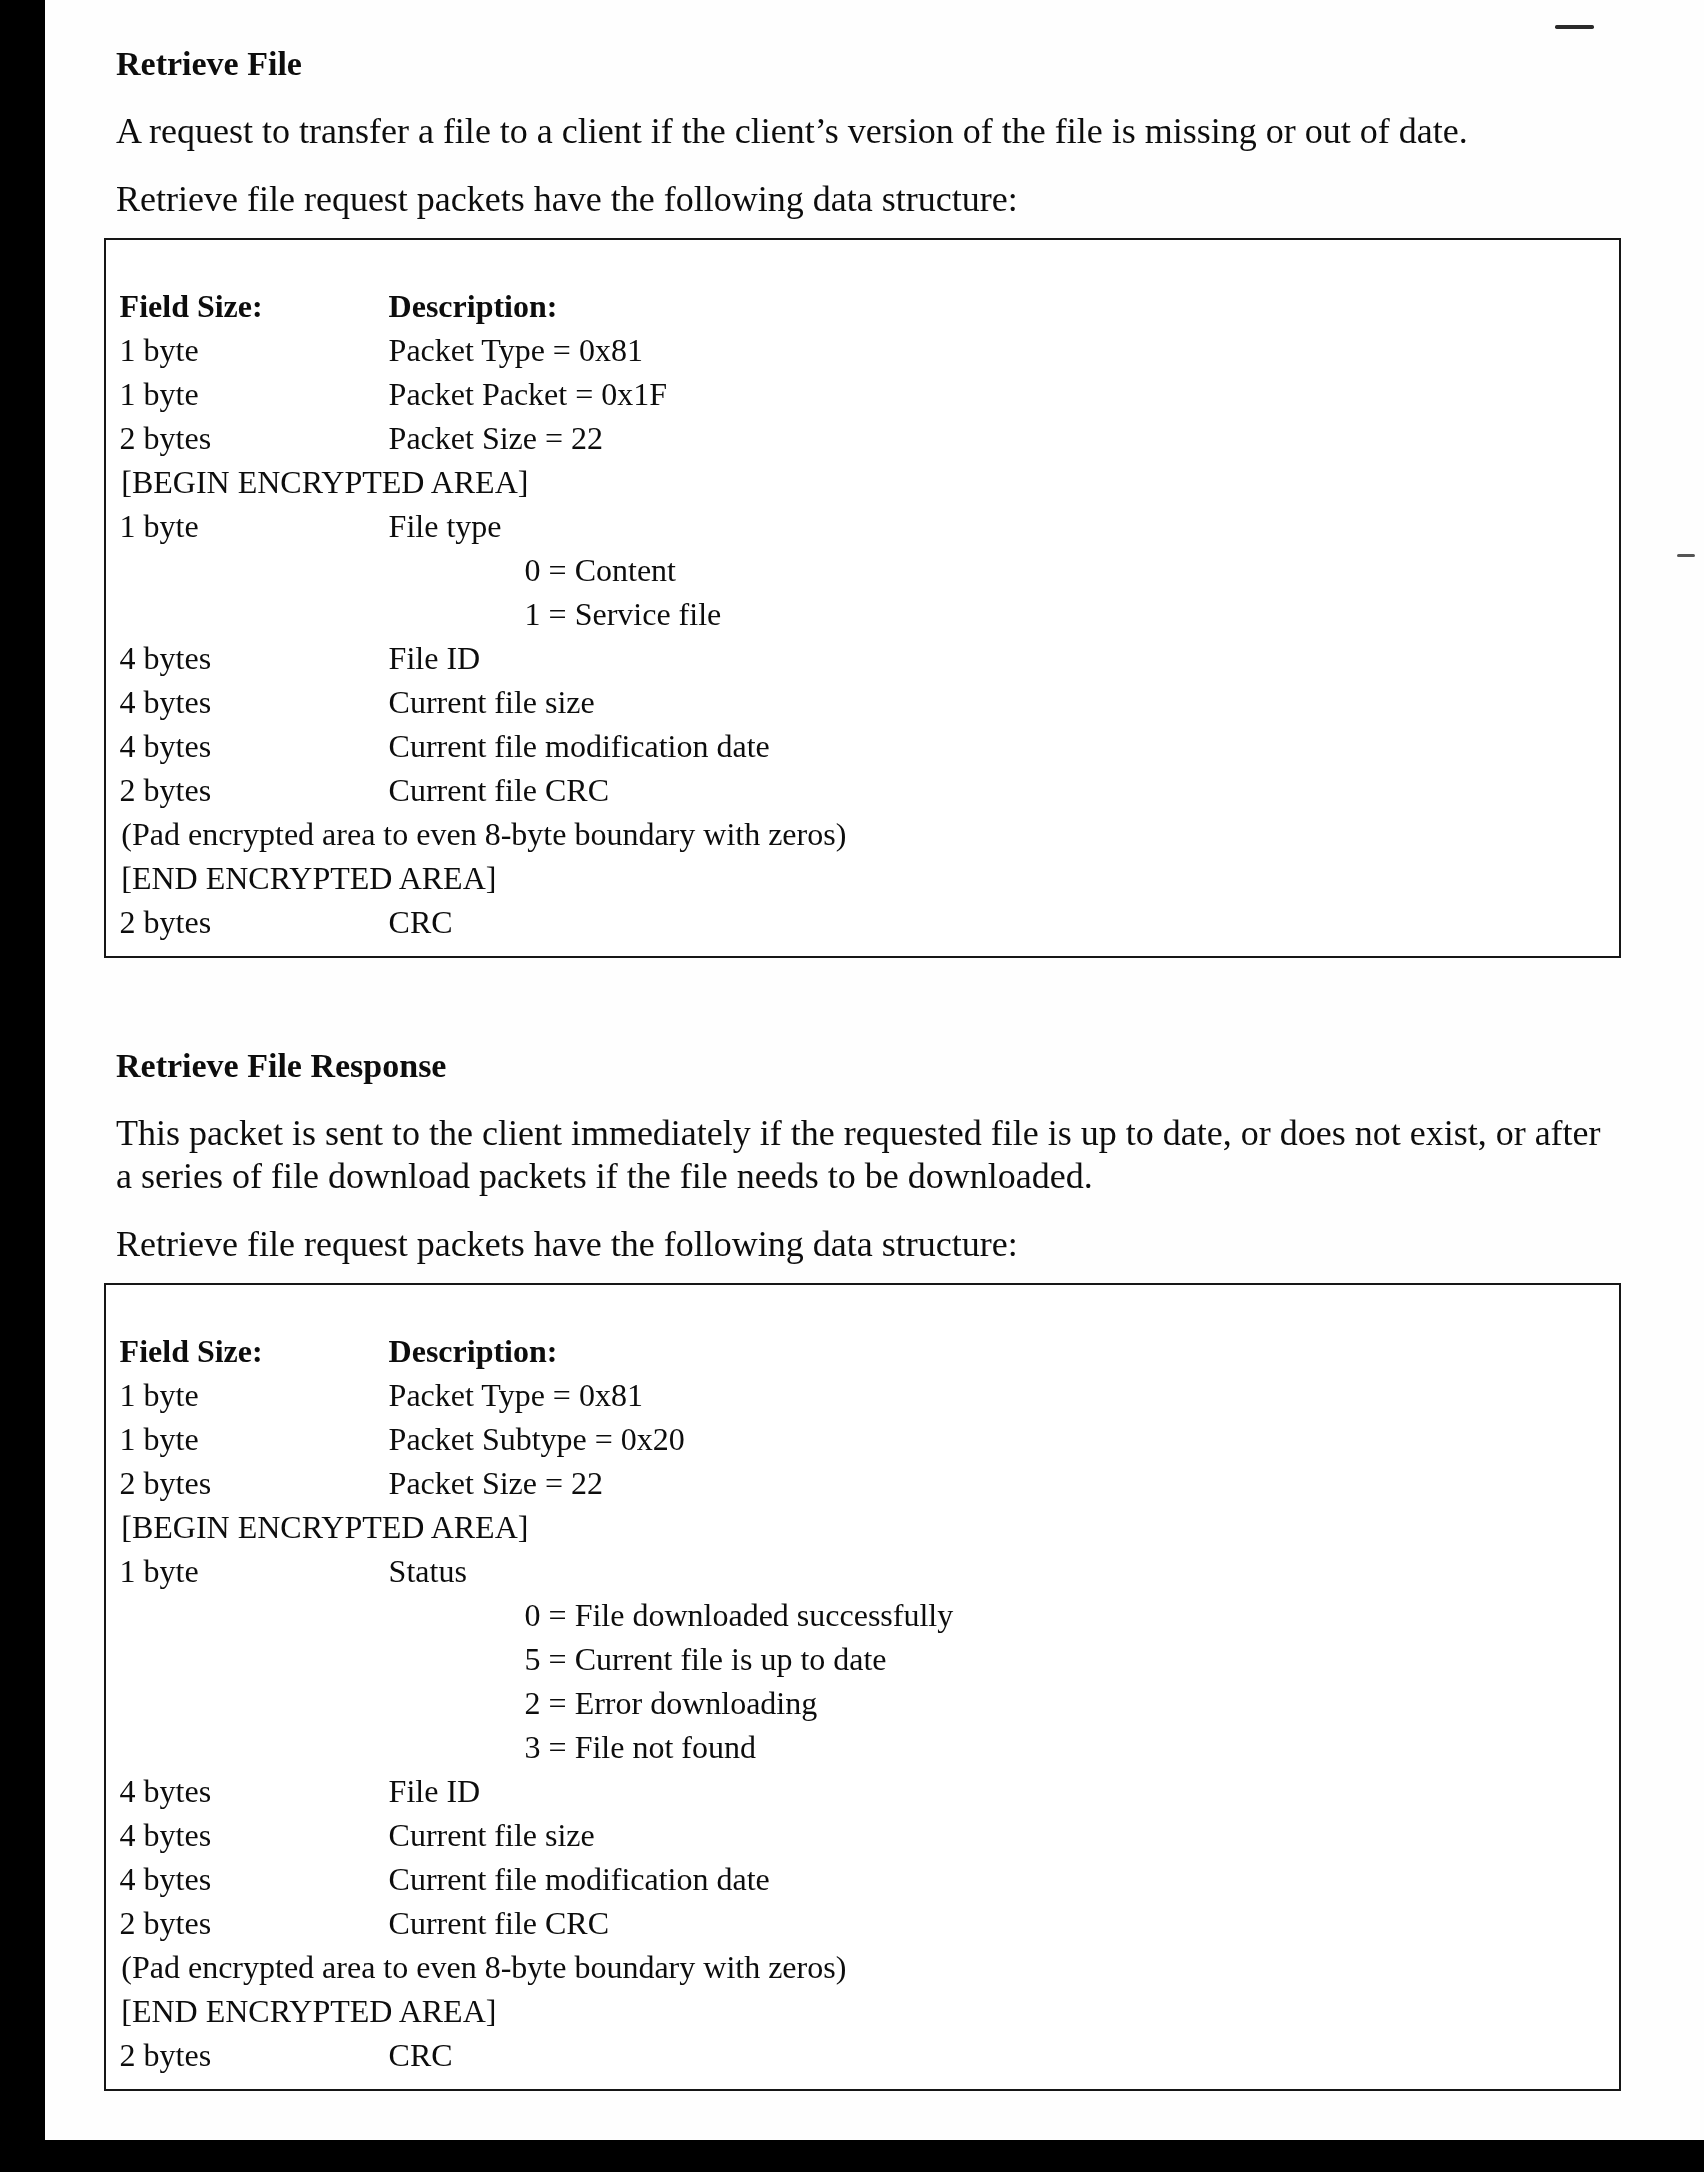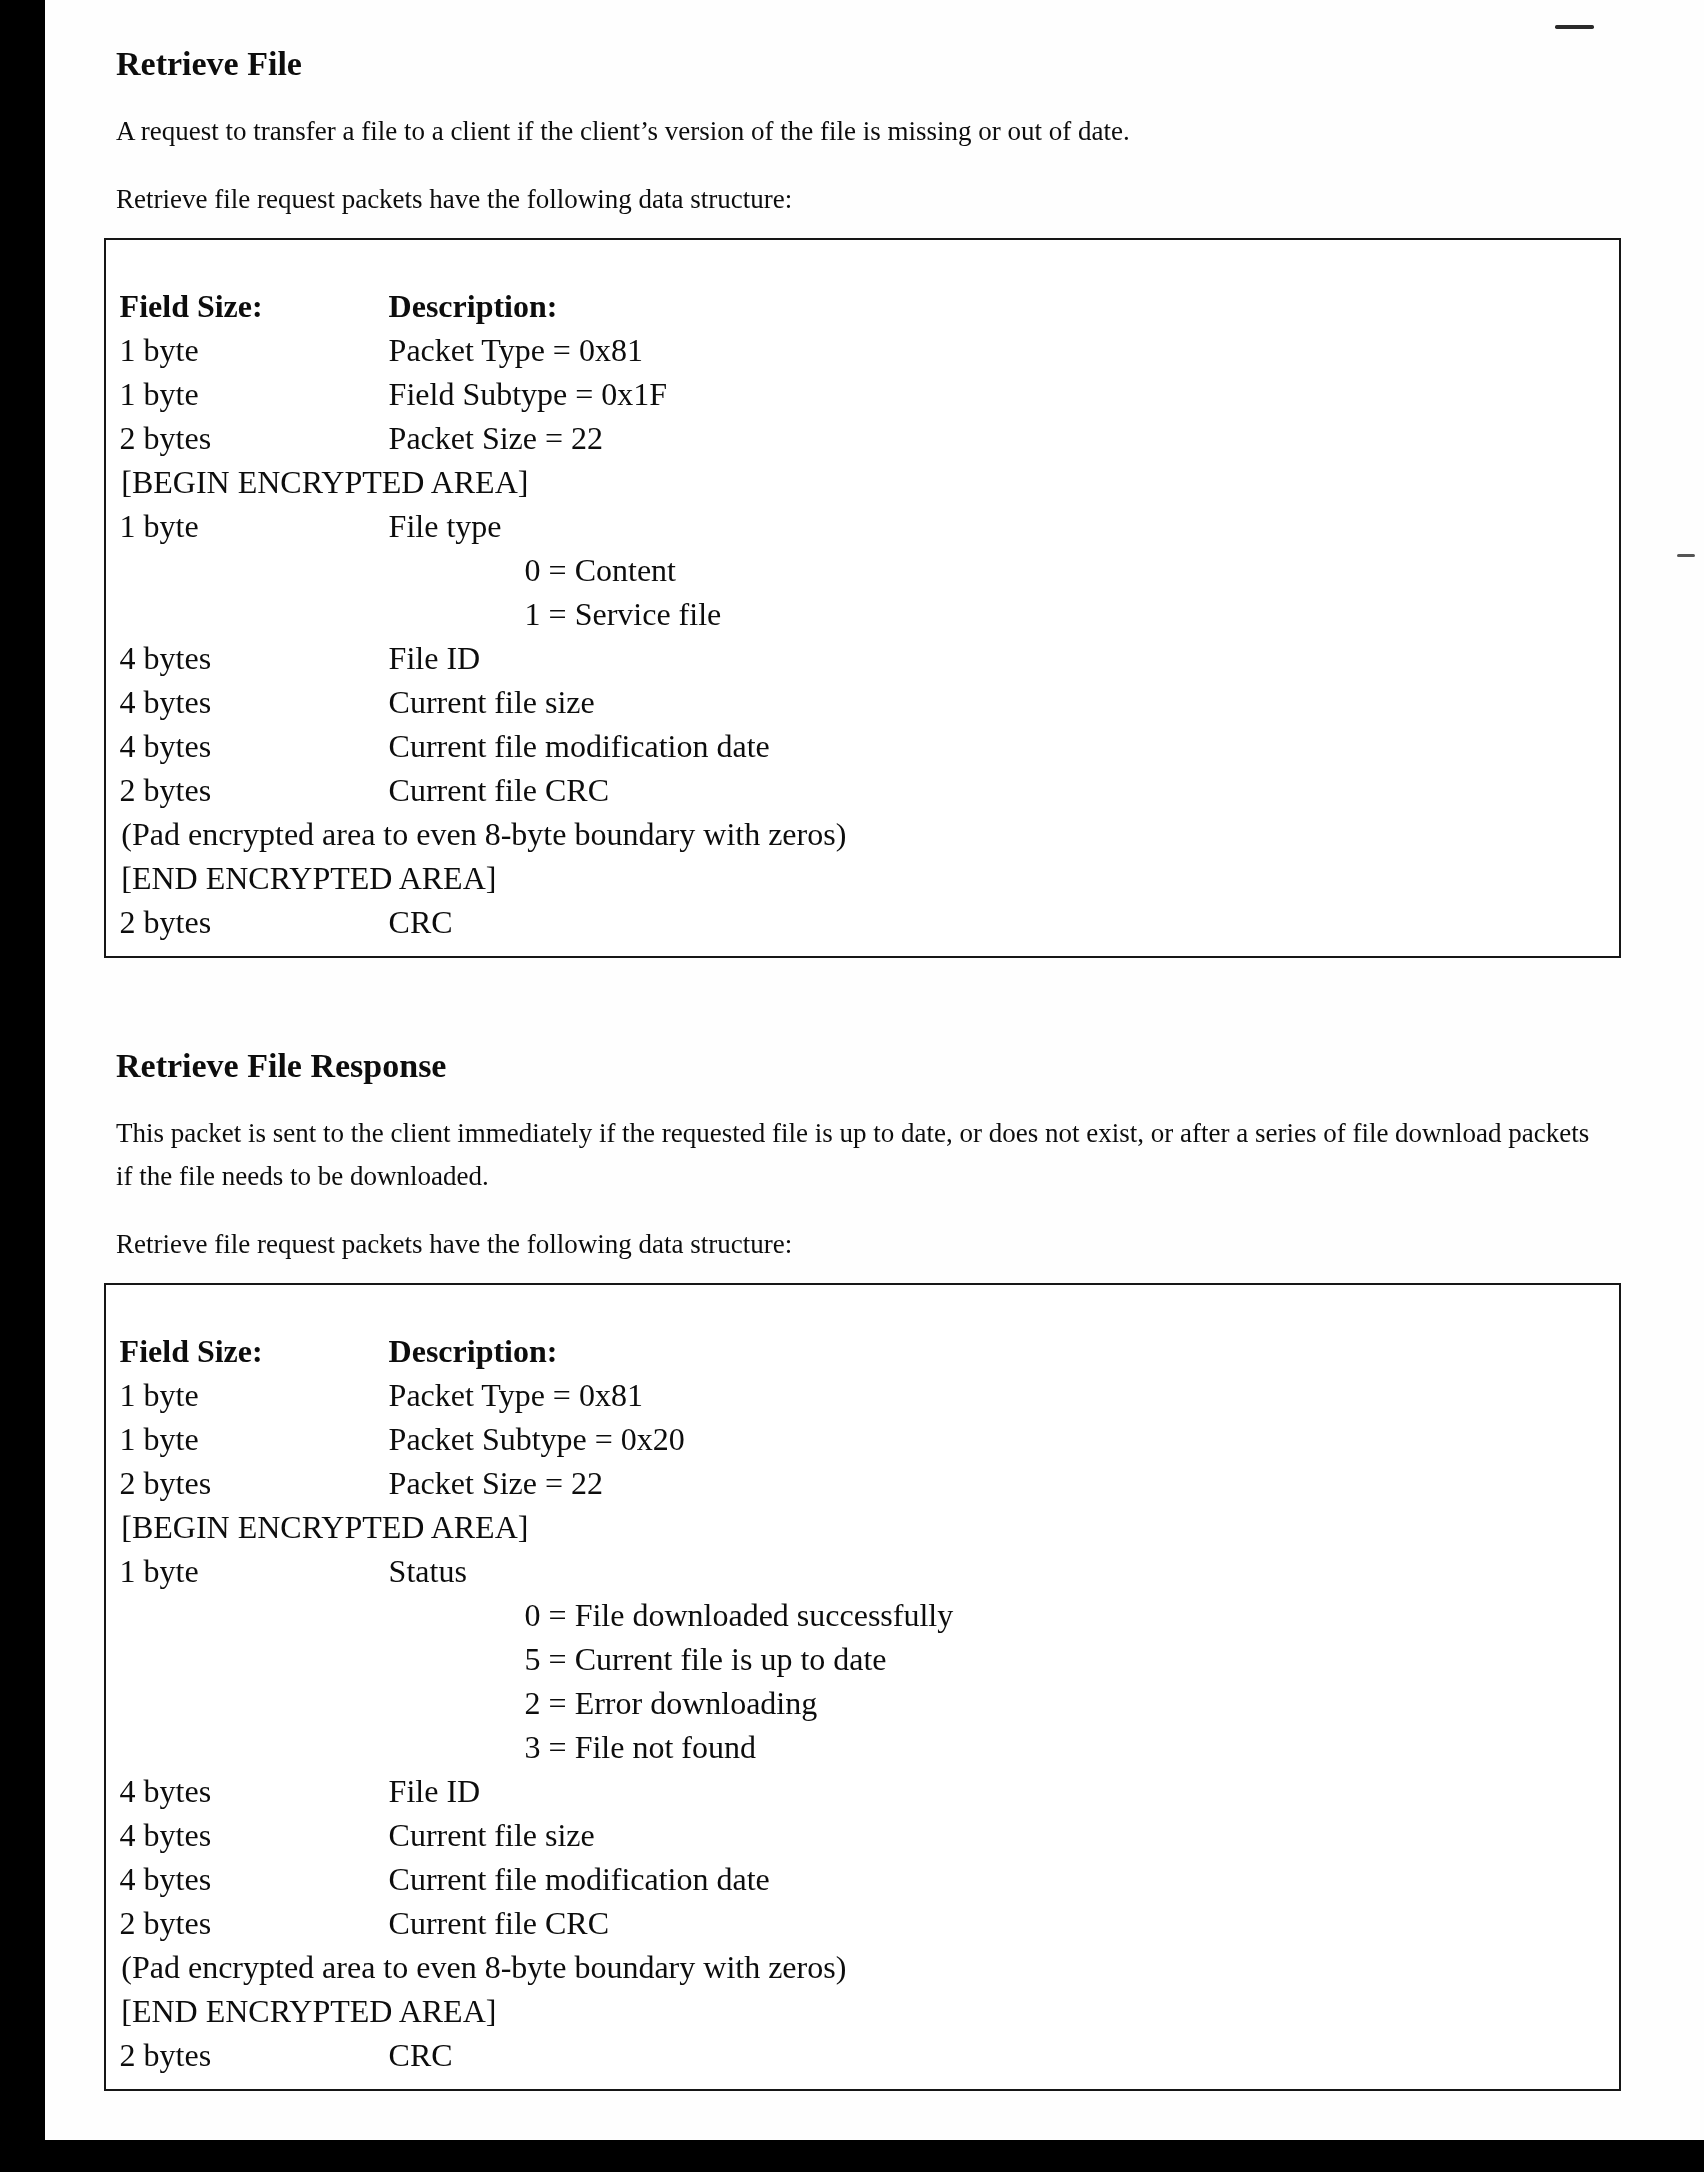--- a/index.html
+++ b/index.html
@@ -53,21 +53,21 @@
     position: relative;
     padding: 44px 99px 0 116px;
   }
   .heading {
     font-size: 34px;
     font-weight: bold;
     margin: 0 0 27px 0;
     line-height: 39px;
   }
   .para {
-    font-size: 27px;
+    font-size: 36px;
     line-height: 43px;
     margin: 0 0 25px 0;
   }
   .para.lead-in {
     margin-bottom: 17px;
   }
   .packet-box {
     border: 2.5px solid #161616;
     margin-left: -11.8px;
     margin-right: -15px;
@@ -109,21 +109,21 @@
 
   <div class="content">
 
     <section class="sec">
       <h2 class="heading">Retrieve File</h2>
       <p class="para">A request to transfer a file to a client if the client’s version of the file is missing or out of date.</p>
       <p class="para lead-in">Retrieve file request packets have the following data structure:</p>
       <div class="packet-box">
           <div class="prow header"><span class="col-field">Field Size:</span><span class="col-desc">Description:</span></div>
           <div class="prow field"><span class="col-field">1 byte</span><span class="col-desc">Packet Type = 0x81</span></div>
-          <div class="prow field"><span class="col-field">1 byte</span><span class="col-desc">Field Subtype = 0x1F</span></div>
+          <div class="prow field"><span class="col-field">1 byte</span><span class="col-desc">Packet Packet = 0x1F</span></div>
           <div class="prow field"><span class="col-field">2 bytes</span><span class="col-desc">Packet Size = 22</span></div>
           <div class="prow full">[BEGIN ENCRYPTED AREA]</div>
           <div class="prow field"><span class="col-field">1 byte</span><span class="col-desc">File type</span></div>
           <div class="prow option">0 = Content</div>
           <div class="prow option">1 = Service file</div>
           <div class="prow field"><span class="col-field">4 bytes</span><span class="col-desc">File ID</span></div>
           <div class="prow field"><span class="col-field">4 bytes</span><span class="col-desc">Current file size</span></div>
           <div class="prow field"><span class="col-field">4 bytes</span><span class="col-desc">Current file modification date</span></div>
           <div class="prow field"><span class="col-field">2 bytes</span><span class="col-desc">Current file CRC</span></div>
           <div class="prow full">(Pad encrypted area to even 8-byte boundary with zeros)</div>

